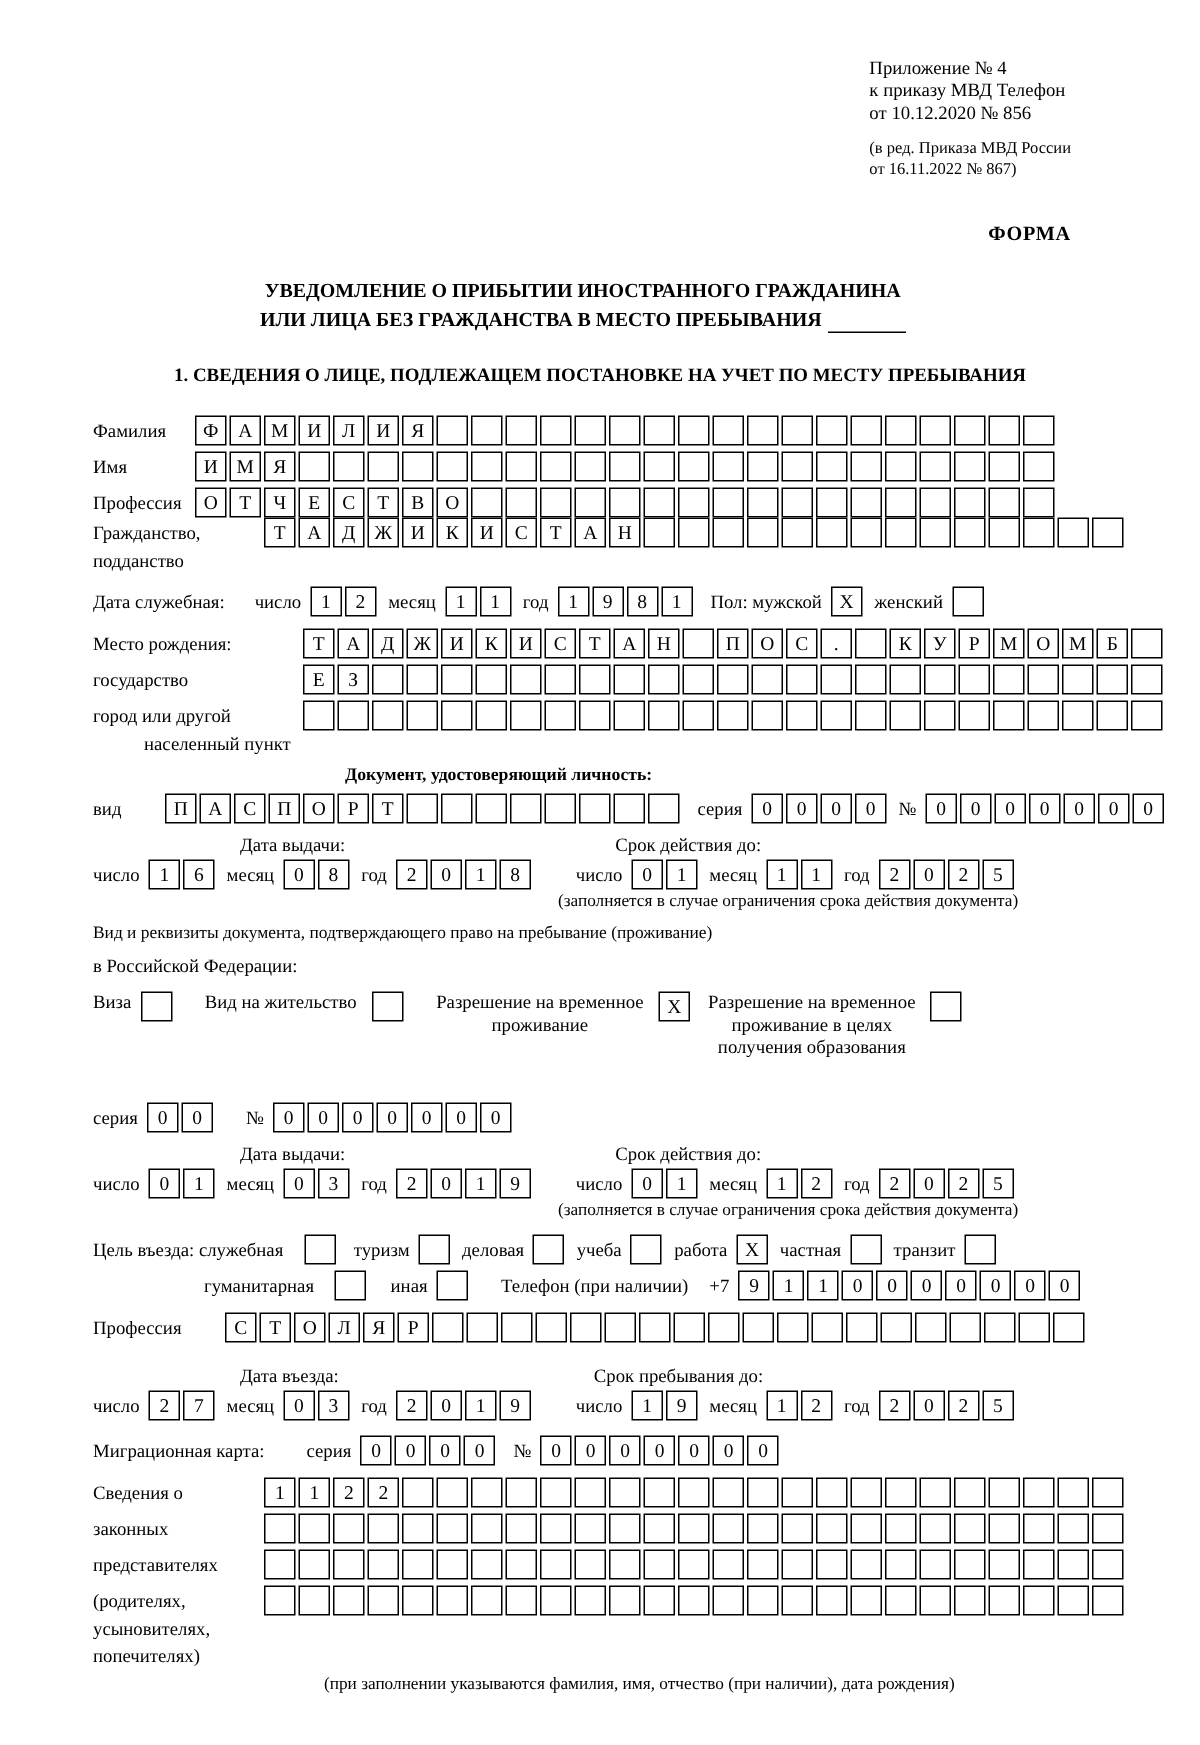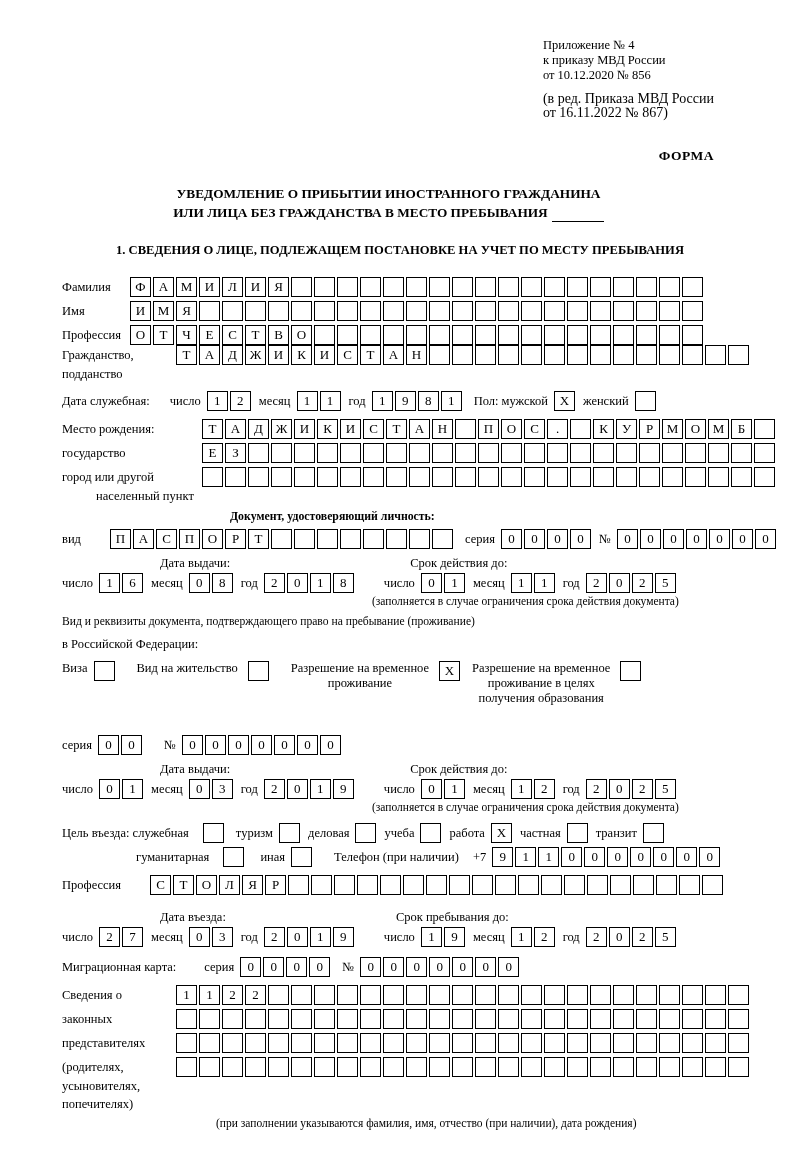--- a/index.html
+++ b/index.html
@@ -26,21 +26,21 @@
   .hdr {
     position: absolute;
     top: 38px;
     right: 86px;
     text-align: left;
     font-size: 12.5px;
     line-height: 15px;
   }
   .hdr .sub {
     margin-top: 9px;
-    font-size: 14px;
+    font-size: 11px;
     line-height: 14px;
   }
   .forma {
     position: absolute;
     top: 148px;
     right: 86px;
     font-weight: bold;
     font-size: 13.5px;
     letter-spacing: 0.5px;
   }
@@ -127,21 +127,21 @@
     font-size: 11.5px;
   }
 </style>
 </head>
 <body>
 
 <div class="page">
 
   <div class="hdr">
     <div>Приложение № 4</div>
-    <div>к приказу МВД России</div>
+    <div>к приказу МВД Телефон</div>
     <div>от 10.12.2020 № 856</div>
     <div class="sub">(в ред. Приказа МВД России</div>
     <div class="sub" style="margin-top:0">от 16.11.2022 № 867)</div>
   </div>
 
   <div class="forma">ФОРМА</div>
 
   <div class="title">
     <div>УВЕДОМЛЕНИЕ О ПРИБЫТИИ ИНОСТРАННОГО ГРАЖДАНИНА</div>
     <div>

